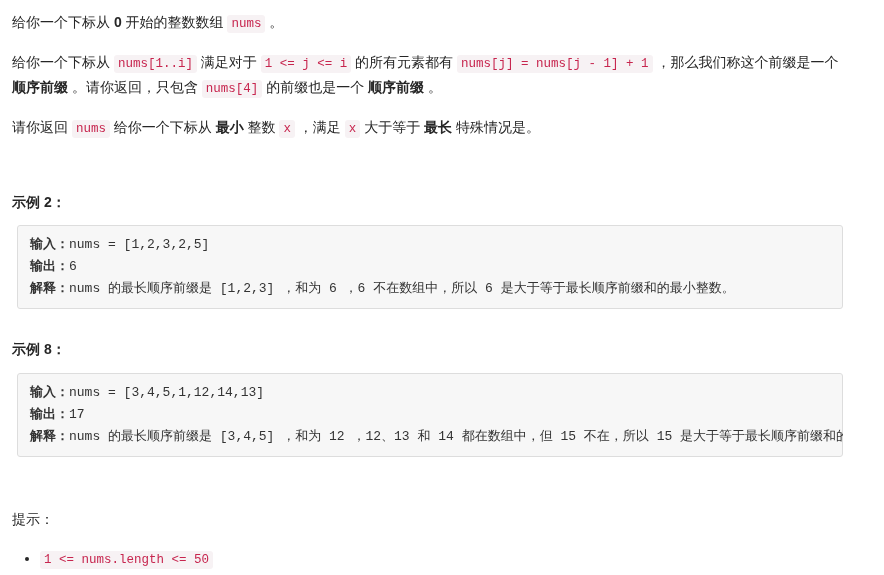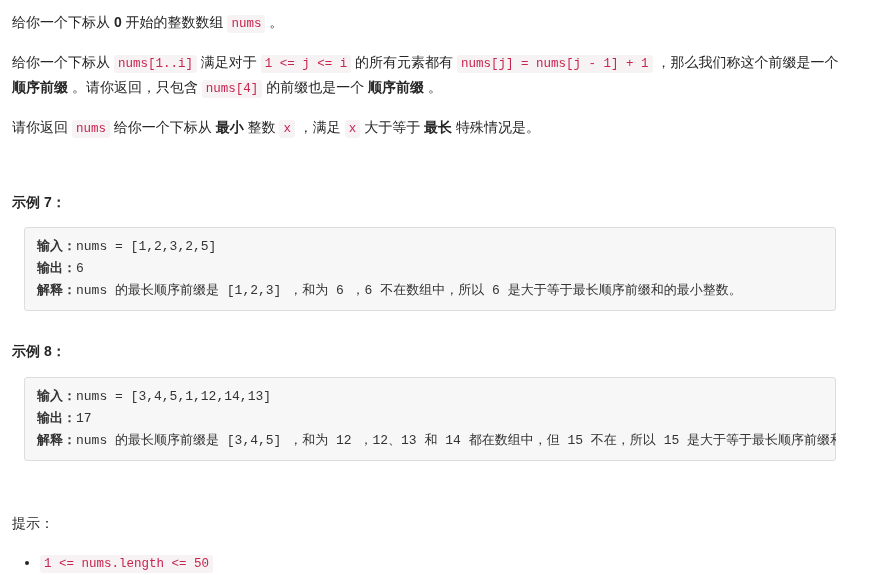--- a/index.html
+++ b/index.html
@@ -38,21 +38,21 @@
     padding: 8px 12px;
     font-family: Menlo, Monaco, Consolas, "Courier New", monospace;
     font-size: 13px;
     line-height: 1.7;
     margin: 0;
     white-space: pre;
     color: #333;
   }
   .scrollwrap {
     overflow-x: auto;
-    margin: 12px;
+    margin: 5px;
   }
   .scrollwrap::-webkit-scrollbar { height: 14px; }
   .scrollwrap::-webkit-scrollbar-track { background: #f0f0f0; border-radius: 7px;}
   .scrollwrap::-webkit-scrollbar-thumb { background: #c1c1c1; border-radius: 7px;}
   pre b { font-weight: 700; }
   .hints-title {
     font-weight: 400;
     margin: 50px 0 14px 0;
   }
   ul {
@@ -71,21 +71,21 @@
 </p>
 
 <p>
   <span>给你一个下标从 </span><code>nums[1..i]</code><span> 满足对于 </span><code>1 &lt;= j &lt;= i</code><span> 的所有元素都有 </span><code>nums[j] = nums[j - 1] + 1</code><span> ，那么我们称这个前缀是一个 </span><strong>顺序前缀</strong><span> 。请你返回，只包含 </span><code>nums[4]</code><span> 的前缀也是一个 </span><strong>顺序前缀</strong><span> 。</span>
 </p>
 
 <p>
   <span>请你返回 </span><code>nums</code><span> 给你一个下标从 </span><strong>最小</strong><span> 整数 </span><code>x</code><span> ，满足 </span><code>x</code><span> 大于等于 </span><strong>最长</strong><span> 特殊情况是。</span>
 </p>
 
-<div class="example-label first">示例 7：</div>
+<div class="example-label first">示例 2：</div>
 <div class="scrollwrap">
 <pre><b>输入：</b><span>nums = [1,2,3,2,5]</span>
 <b>输出：</b><span>6</span>
 <b>解释：</b><span>nums 的最长顺序前缀是 [1,2,3] ，和为 6 ，6 不在数组中，所以 6 是大于等于最长顺序前缀和的最小整数。</span></pre>
 </div>
 
 <div class="example-label">示例 8：</div>
 <div class="scrollwrap">
 <pre><b>输入：</b><span>nums = [3,4,5,1,12,14,13]</span>
 <b>输出：</b><span>17</span>

